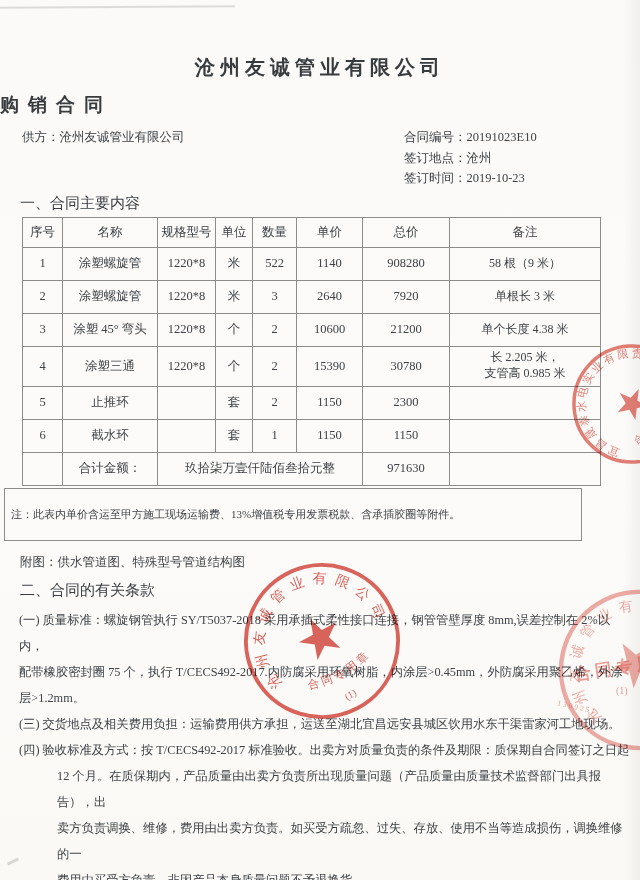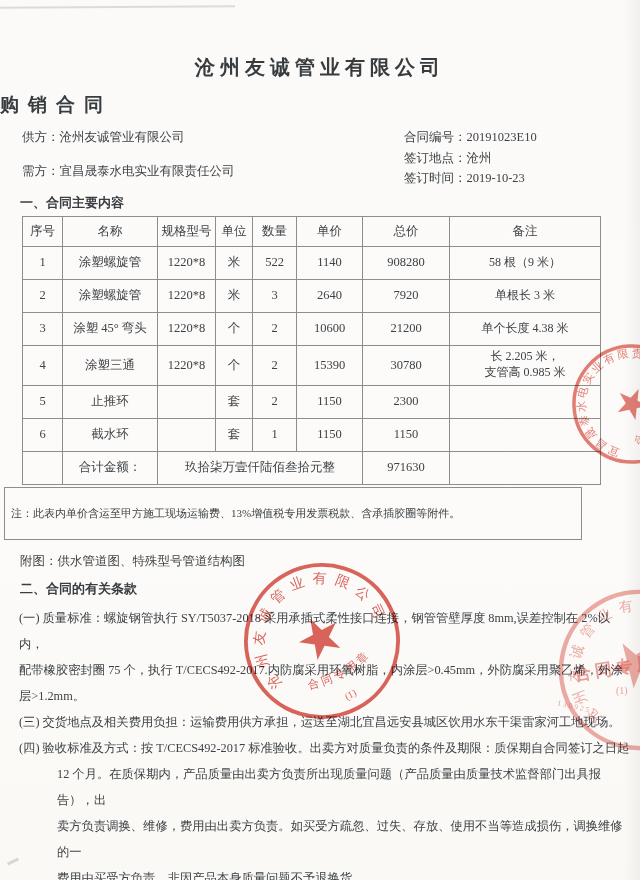--- a/index.html
+++ b/index.html
@@ -20,21 +20,21 @@
     letter-spacing:5px;color:#393c3f;}
   .doc-title{margin:11px 0 0;text-align:left;font-size:19px;font-weight:600;
     letter-spacing:9px;color:#393c3f;}
 
   .meta{display:flex;justify-content:space-between;margin:9px 20px 0 20px;font-size:12.5px;}
   .meta-left p{margin:2px;}
   .meta-left .supplier-line{margin-bottom:17px;}
   .meta-right{width:190px;line-height:20.5px;margin-right:26px;}
   .meta-right p{margin:0;white-space:nowrap;}
 
-  .sec-heading{margin:5px 0 0 20px;font-size:13px;font-weight:bold;color:#3a3e42;}
+  .sec-heading{margin:5px 0 0 20px;font-size:15px;font-weight:normal;color:#3a3e42;}
 
   table.items{border-collapse:collapse;table-layout:fixed;width:578px;margin:4px 0 0 22px;
     font-size:12.5px;}
   table.items th,table.items td{border:1px solid #8d8d8b;text-align:center;
     font-weight:normal;padding:0 3px;color:#3e4246;overflow:hidden;}
   tr.hrow{height:30px;}
   tr.drow{height:33px;}
   tr.drow4{height:40px;}
   tr.trow{height:33px;}
   td.remark{white-space:pre-line;font-size:12px;line-height:1.3;}
@@ -59,21 +59,20 @@
   <div class="artifact-topline"></div>
   <div class="artifact-corner"></div>
   <div class="shade-right"></div>
 
   <h1 class="company-title">沧州友诚管业有限公司</h1>
   <h2 class="doc-title">购销合同</h2>
 
   <div class="meta">
     <div class="meta-left">
       <p class="supplier-line"><span>供方：</span><span>沧州友诚管业有限公司</span></p>
-      <p class="buyer-line"><span>需方：</span><span>宜昌晟泰水电实业有限责任公司</span></p>
     </div>
     <div class="meta-right">
       <p><span>合同编号：</span><span>20191023E10</span></p>
       <p><span>签订地点：</span><span>沧州</span></p>
       <p><span>签订时间：</span><span>2019-10-23</span></p>
     </div>
   </div>
 
   <div class="sec-heading">一、合同主要内容</div>
 

